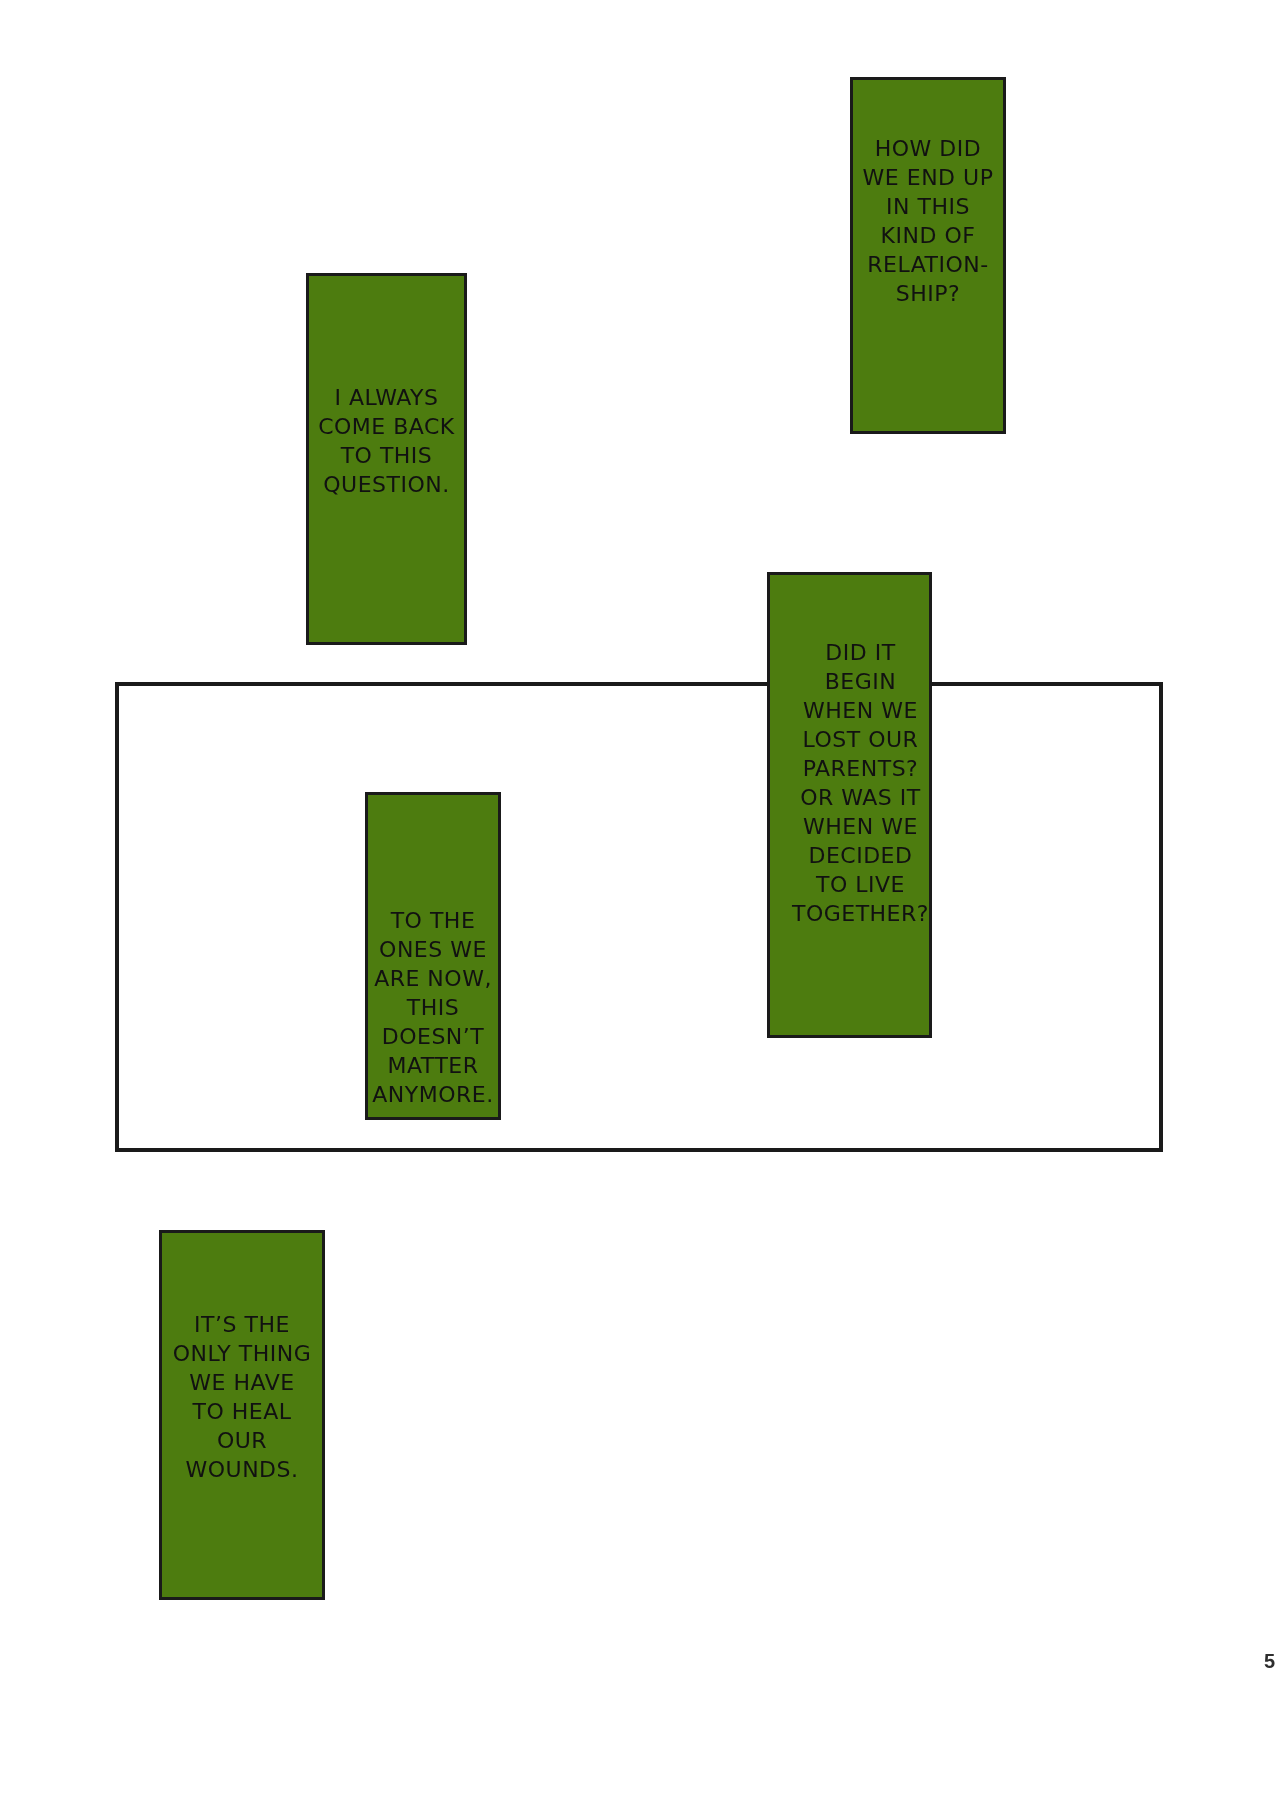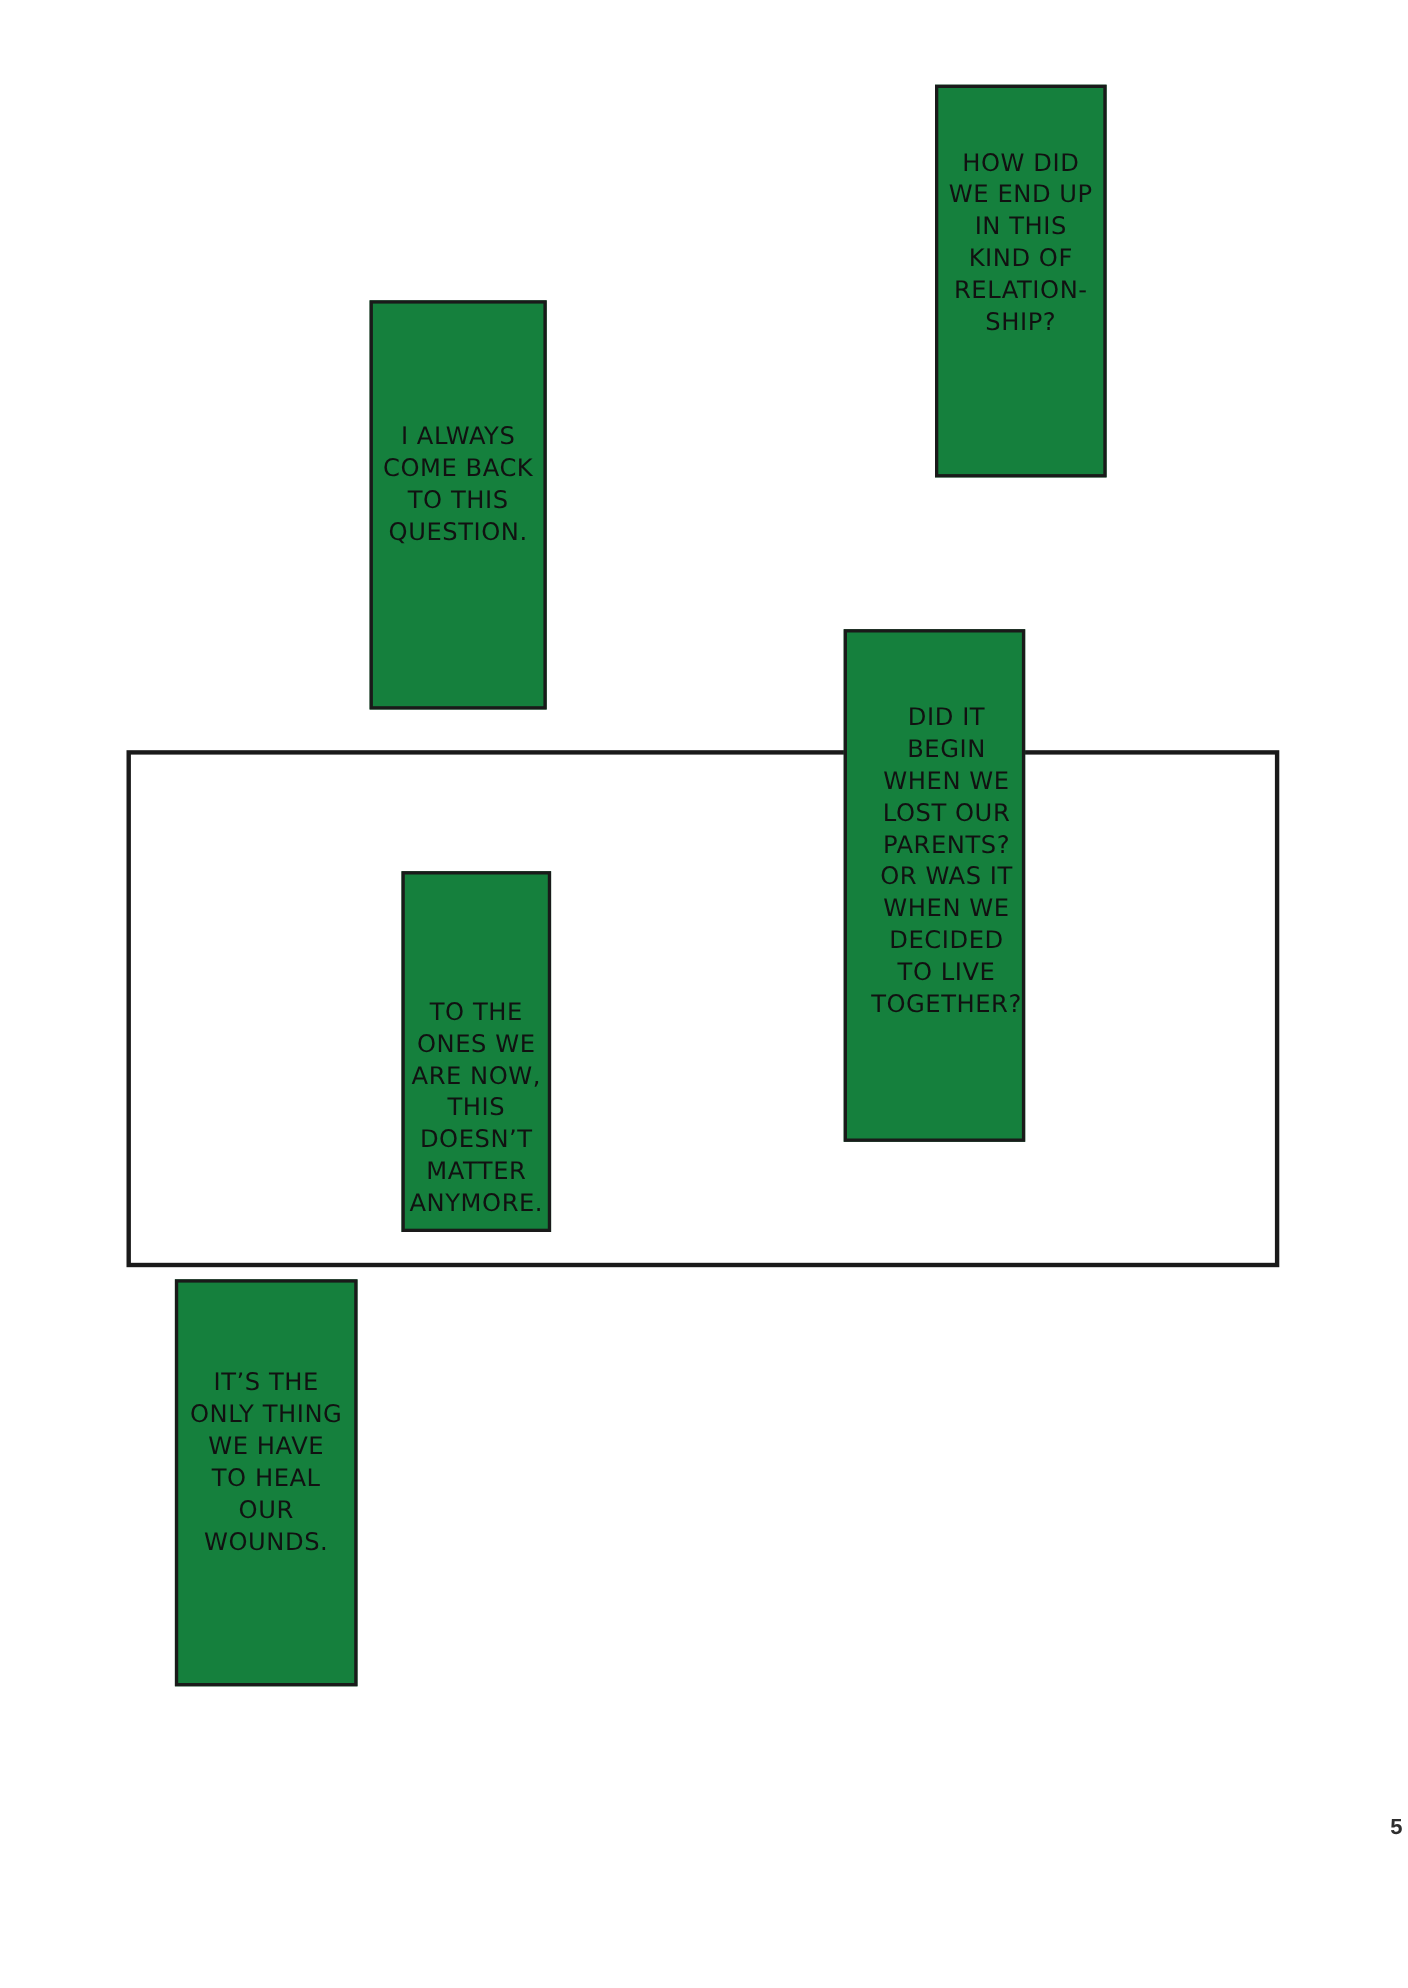--- a/index.html
+++ b/index.html
@@ -24,42 +24,42 @@
     height: 470px;
     border: 4px solid #1a1a1a;
     box-sizing: border-box;
     background: transparent;
     z-index: 0;
   }
   
   .box {
     position: absolute;
     box-sizing: border-box;
-    background: #15803d;
+    background: #4d7c0f;
     border: 3px solid #1a1a1a;
     display: flex;
     align-items: center;
     justify-content: center;
     z-index: 1;
   }
   .box .txt {
     display: block;
     white-space: pre-line;
     text-align: center;
     color: #111111;
     font-size: 22px;
     line-height: 29px;
     letter-spacing: 0.5px;
     font-weight: normal;
   }
   .box1 { left: 850px; top: 77px;  width: 156px; height: 357px; padding-bottom: 70px; }
-  .box2 { left: 306px; top: 273px; width: 161px; height: 372px; padding-bottom: 36px; margin-left: 30px; }
+  .box2 { left: 306px; top: 273px; width: 161px; height: 372px; padding-bottom: 36px; }
   .box3 { left: 365px; top: 792px; width: 136px; height: 328px; padding-bottom: 8px; align-items: flex-end;  }
   .box4 { left: 767px; top: 572px; width: 165px; height: 466px; padding-bottom: 44px; justify-content: flex-end; }
-  .box5 { left: 159px; top: 1163px; width: 166px; height: 370px; padding-bottom: 36px; }
+  .box5 { left: 159px; top: 1230px; width: 166px; height: 370px; padding-bottom: 36px; }
   .page-number {
     position: absolute;
     right: 5px;
     top: 1650px;
     font-family: "Liberation Sans", sans-serif;
     font-size: 20px;
     font-weight: bold;
     color: #2e2e2e;
     line-height: 22px;
   }

